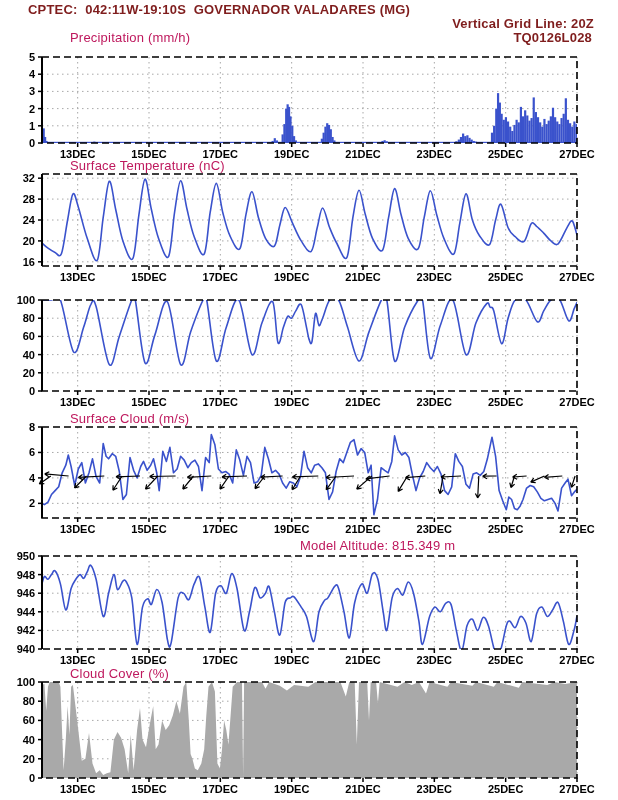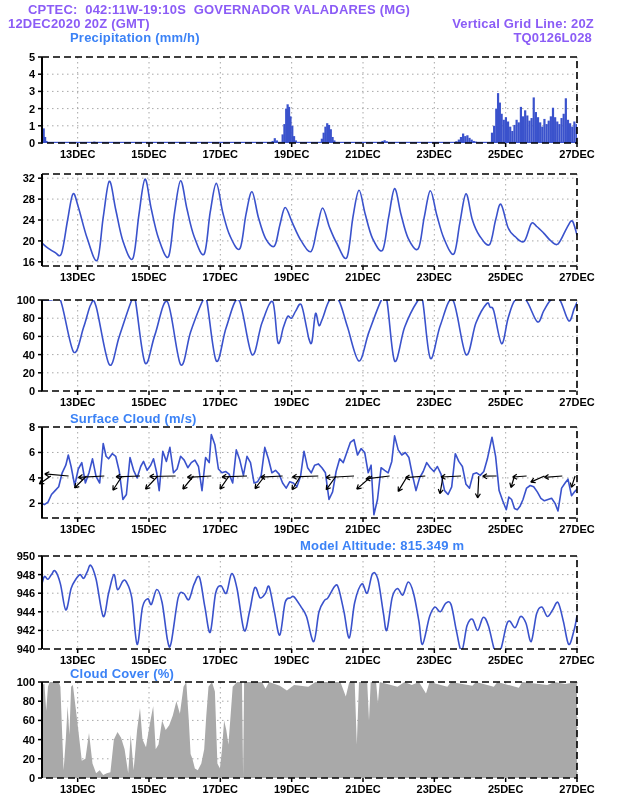--- a/index.html
+++ b/index.html
@@ -1,32 +1,32 @@
 <!DOCTYPE html>
 <html><head>
 <meta charset="utf-8">
 <style>
   html,body{margin:0;padding:0;background:#fff;}
   #page{position:relative;width:618px;height:800px;background:#ffffff;overflow:hidden;
         font-family:"Liberation Sans", sans-serif;}
-  .hdr{position:absolute;font-size:13px;font-weight:bold;color:#8b5cf6;white-space:pre;letter-spacing:0.2px;}
-  .ptitle{position:absolute;font-size:13px;font-weight:bold;color:#3b82f6;white-space:pre;letter-spacing:0.2px;}
+  .hdr{position:absolute;font-size:13px;font-weight:bold;color:#7f1d1d;white-space:pre;letter-spacing:0.2px;}
+  .ptitle{position:absolute;font-size:13px;font-weight:normal;color:#be185d;white-space:pre;letter-spacing:0.2px;}
   svg{position:absolute;left:0;top:0;}
   text.tick{font-family:"Liberation Sans", sans-serif;font-size:11px;font-weight:bold;fill:#000;}
 </style>
 </head>
 <body>
 
 <div id="page">
   <div class="hdr" style="left:28px;top:2px;">CPTEC:  042:11W-19:10S  GOVERNADOR VALADARES (MG)</div>
-  <div class="hdr" style="left:8px;top:16px;">12DEC2020 20Z (GMT)</div>
   <div class="hdr" style="right:24px;top:16px;">Vertical Grid Line: 20Z</div>
   <div class="hdr" style="right:26px;top:30px;">TQ0126L028</div>
 
   <div class="ptitle" style="left:70px;top:30px;">Precipitation (mm/h)</div>
+  <div class="ptitle" style="left:70px;top:158px;">Surface Temperature (nC)</div>
   <div class="ptitle" style="left:70px;top:411px;">Surface Cloud (m/s)</div>
   <div class="ptitle" style="left:300px;top:538px;">Model Altitude: 815.349 m</div>
   <div class="ptitle" style="left:70px;top:666px;text-align:center;">Cloud Cover (%)</div>
 
   <svg id="chart-svg" width="618" height="800" viewBox="0 0 618 800">
       <g>
         <clipPath id="clip0">
           <rect x="42" y="57" width="535" height="86"></rect>
         </clipPath>
         <g>

